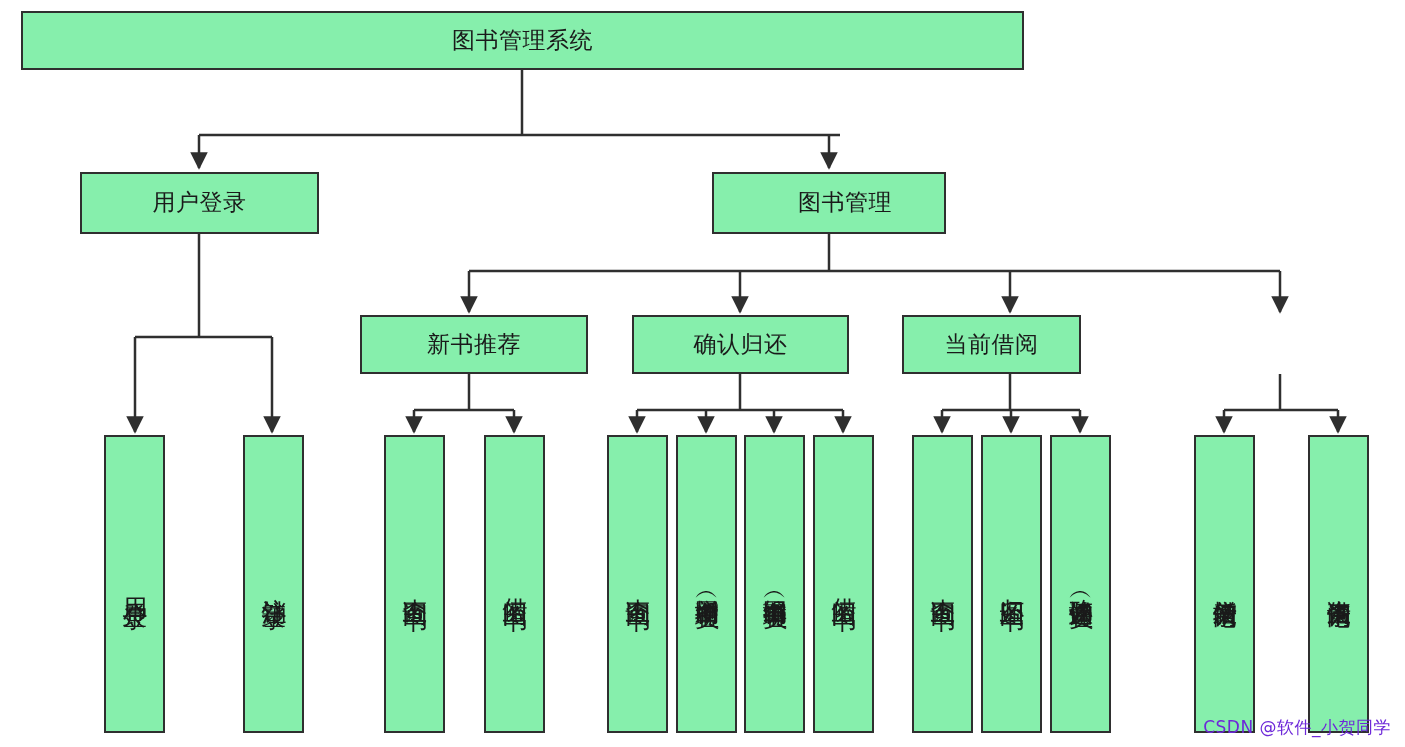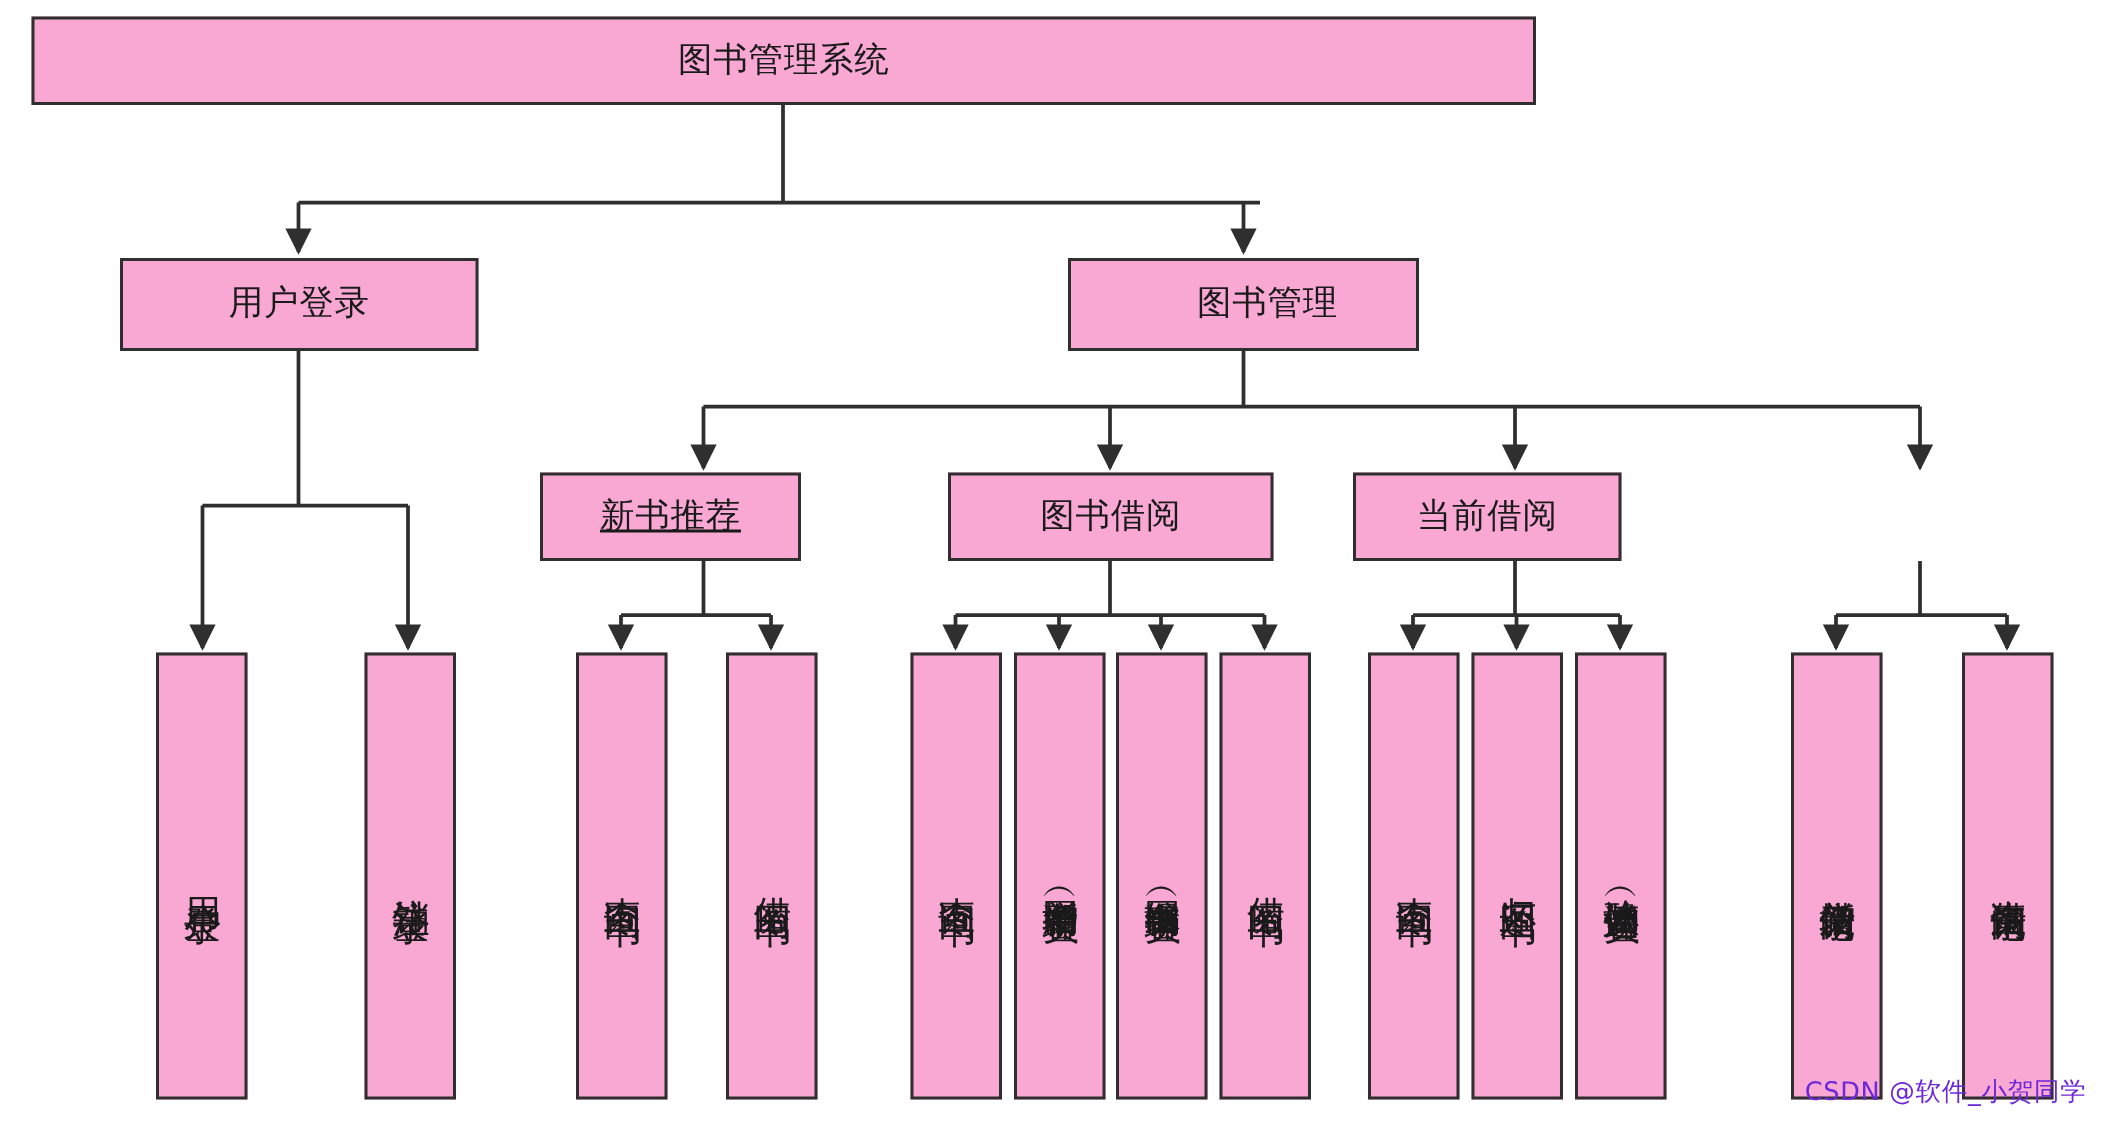--- a/index.html
+++ b/index.html
@@ -17,21 +17,21 @@
   }
   #edges{
     position:absolute;
     left:0;top:0;
     width:1405px;height:747px;
     pointer-events:none;
   }
   .node{
     position:absolute;
     box-sizing:border-box;
-    background:#f9a8d4;
+    background:#86efac;
     border:2px solid #2f2f2f;
     display:flex;
     align-items:center;
     justify-content:center;
     color:#1a1a1a;
     z-index:2;
   }
   .node .label{
     display:block;
     text-align:center;
@@ -130,25 +130,25 @@
     <span class="label">图书管理系统</span>
   </div>
 
   <div class="node horiz" style="left:80px;top:172px;width:239px;height:62px;">
     <span class="label">用户登录</span>
   </div>
   <div class="node horiz" style="left:712px;top:172px;width:234px;height:62px;padding-left:32px;">
     <span class="label">图书管理</span>
   </div>
 
-  <div class="node horiz" style="left:360px;top:315px;width:174px;height:59px;text-decoration:underline;">
+  <div class="node horiz" style="left:360px;top:315px;width:228px;height:59px;">
     <span class="label">新书推荐</span>
   </div>
   <div class="node horiz" style="left:632px;top:315px;width:217px;height:59px;">
-    <span class="label">图书借阅</span>
+    <span class="label">确认归还</span>
   </div>
   <div class="node horiz" style="left:902px;top:315px;width:179px;height:59px;">
     <span class="label">当前借阅</span>
   </div>
 
   <div class="node vert" style="left:104px;top:435px;width:61px;height:298px;">
     <span class="label">用户登录</span>
   </div>
   <div class="node vert" style="left:243px;top:435px;width:61px;height:298px;">
     <span class="label">注销登录</span>

